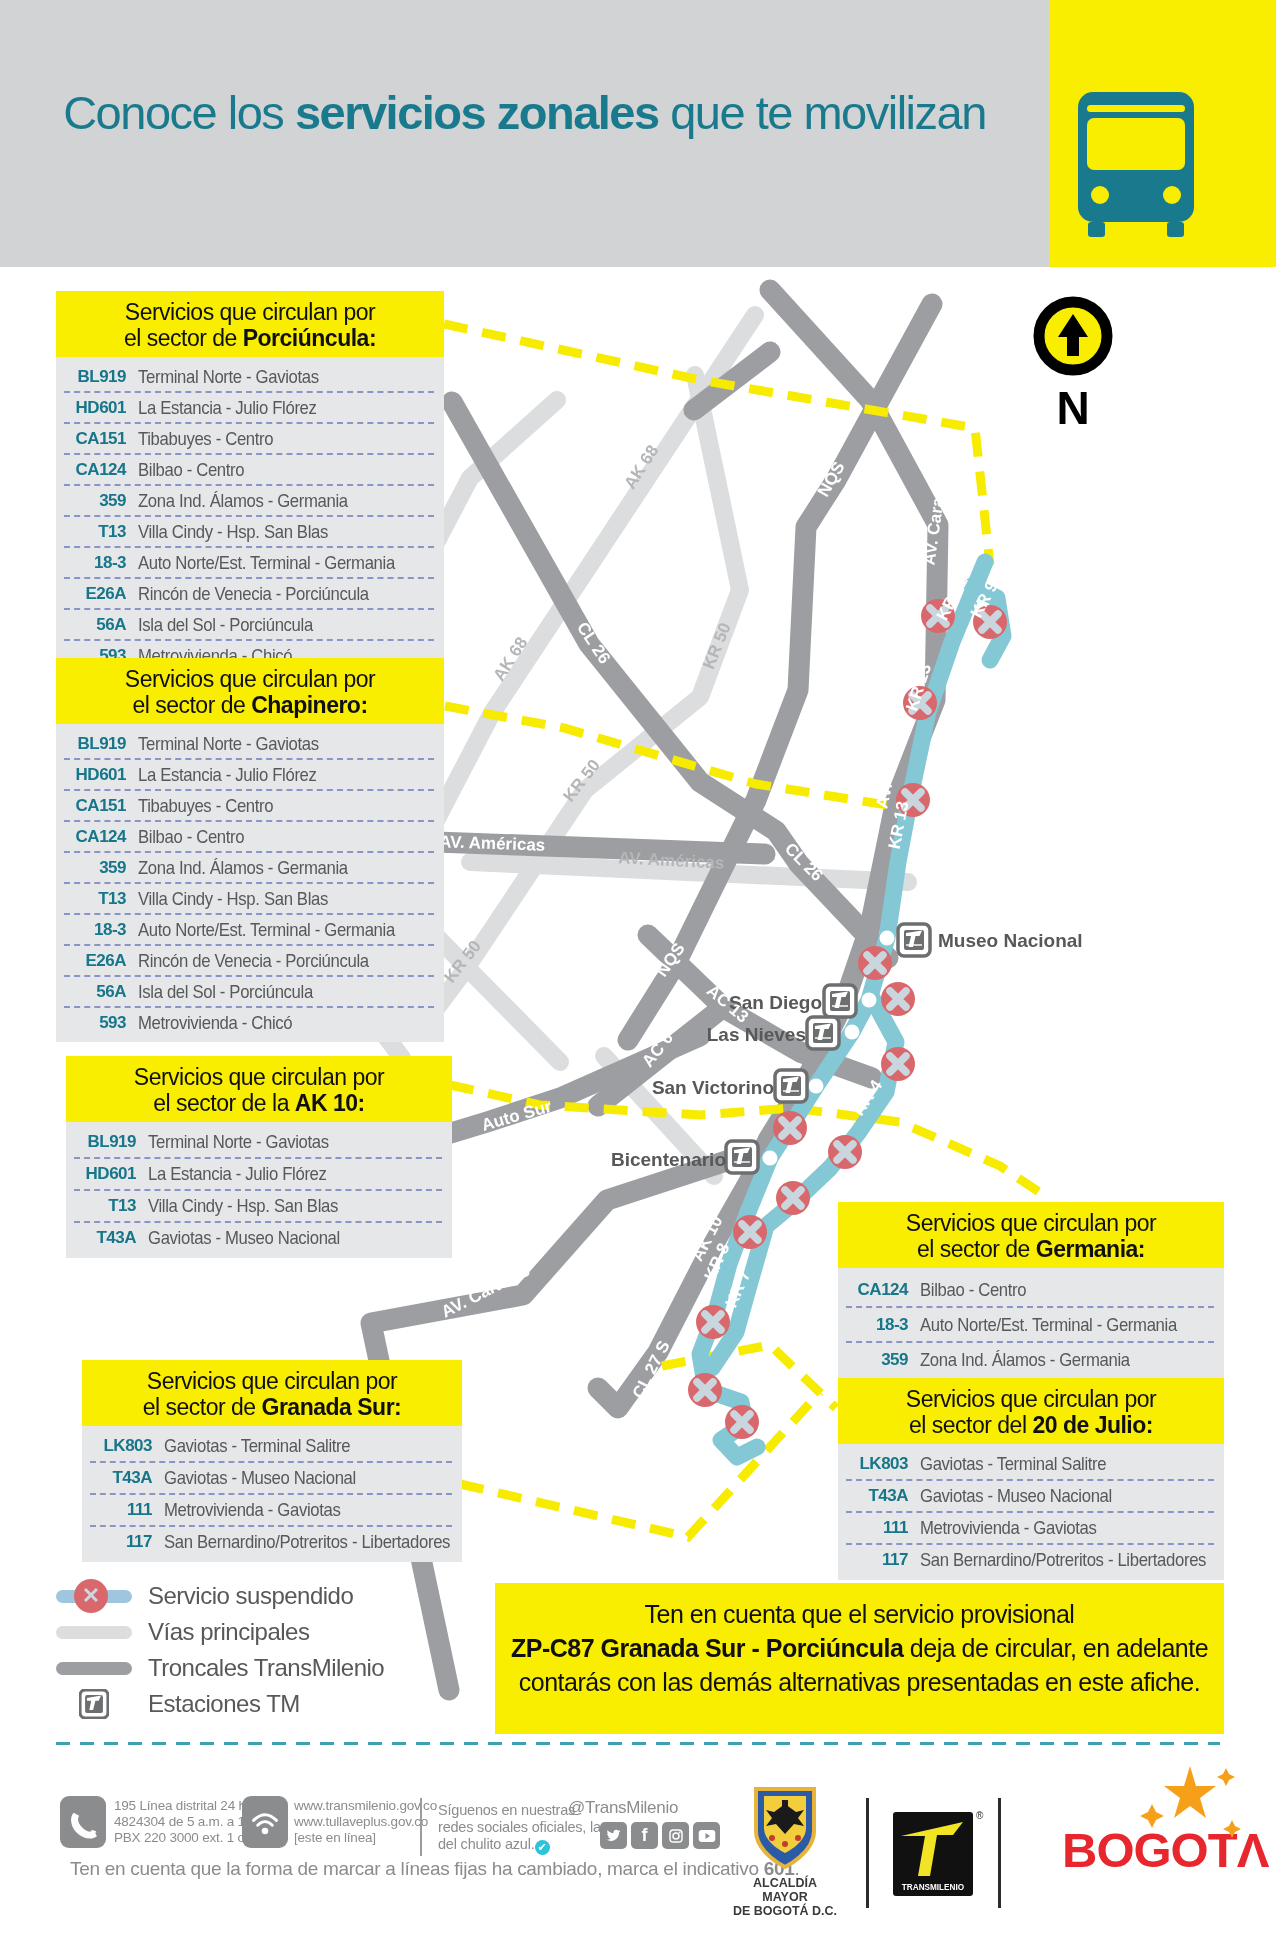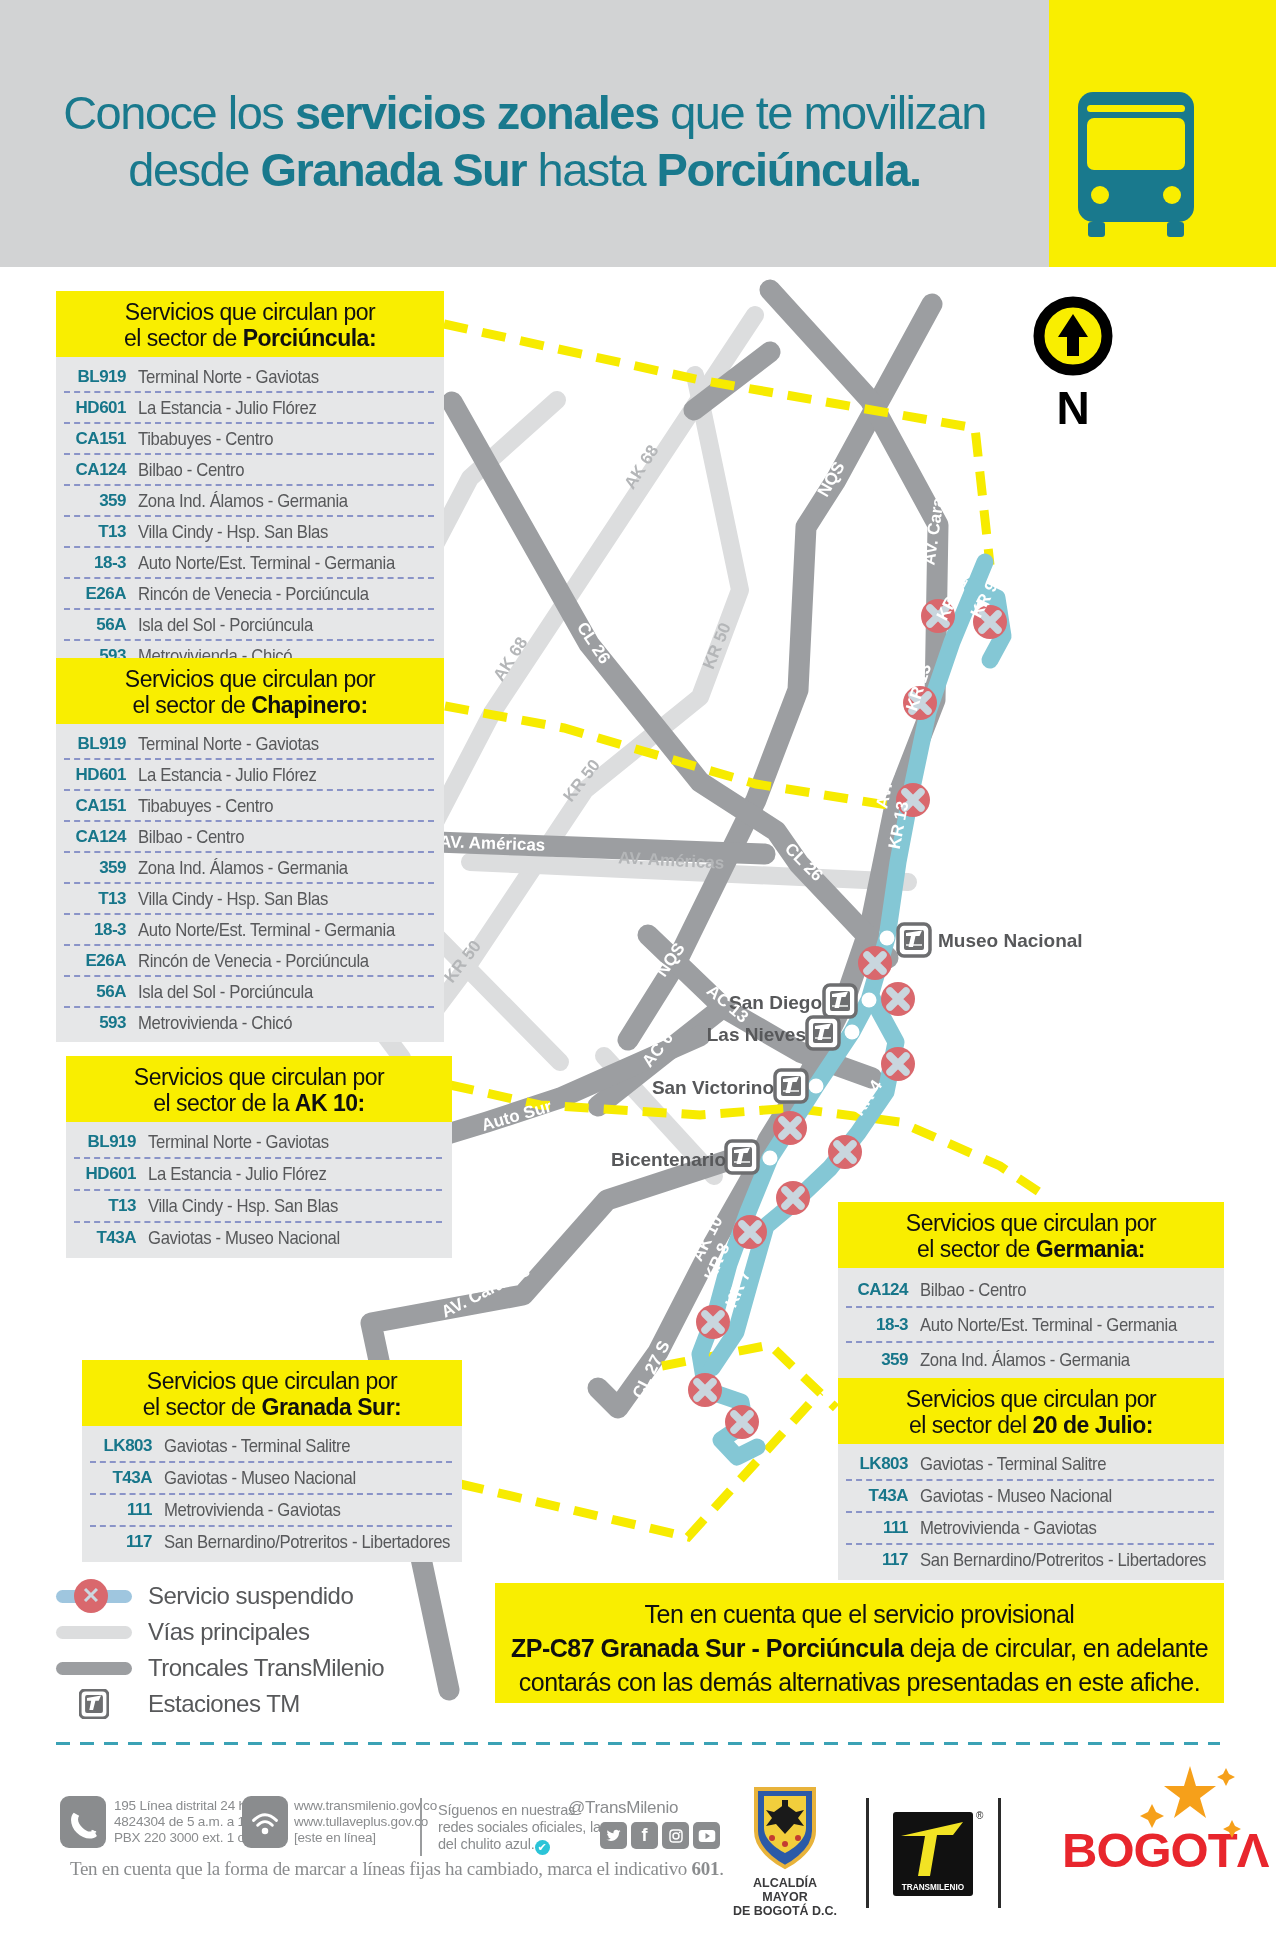--- a/index.html
+++ b/index.html
@@ -39,21 +39,21 @@
   .lswatch{width:76px;height:13px;border-radius:7px;flex:none;position:relative;}
   .lsw-blue{background:#9FC6DF;}
   .lsw-light{background:#DCDDDE;}
   .lsw-dark{background:#9C9EA1;}
   .lx{position:absolute;left:18px;top:50%;width:34px;height:34px;margin-top:-17px;
       border-radius:50%;background:#D9686D;color:#CBD8E0;font-weight:700;
       font-size:22px;line-height:34px;text-align:center;}
   .llabel{margin-left:16px;color:#57585A;font-size:24px;letter-spacing:-0.5px;}
   .licon{width:76px;display:flex;justify-content:center;flex:none;}
   
-  #notice{left:495px;top:1583px;width:729px;height:120px;background:#F9EE00;
+  #notice{left:495px;top:1583px;width:729px;height:151px;background:#F9EE00;
           text-align:center;color:#101010;font-size:25px;line-height:34px;
           letter-spacing:-0.5px;padding-top:14px;box-sizing:border-box;z-index:5;}
   #notice .b{font-weight:700;}
   
   #teal-divider{left:56px;top:1742px;width:1164px;height:3px;
      background:repeating-linear-gradient(90deg,#3BA2B5 0 14px,transparent 14px 24px);}
   
   .ficon{position:absolute;width:46px;height:52px;border-radius:9px;background:#8A8C8E;
          display:flex;align-items:center;justify-content:center;}
   .ftext{position:absolute;color:#8A8C8E;font-size:13.5px;line-height:16px;
@@ -212,21 +212,20 @@
     <circle cx="1073" cy="336" r="34" fill="#F9EE00" stroke="#000" stroke-width="11"></circle>
     <path transform="translate(1073,336)" d="M0,-22 L15,1 L6,1 L6,20 L-6,20 L-6,1 L-15,1 Z" fill="#000"></path>
     <text x="1073" y="424" text-anchor="middle" font-size="46" font-weight="700" fill="#000">N</text>
   </g>
 </svg>
 
 <div class="abs" id="header-gray" style="z-index:2"></div>
 <div class="abs" id="header-yellow" style="z-index:2"></div>
 <div class="abs" id="title" style="z-index:3">
   <div><span>Conoce los </span><span class="b">servicios zonales</span><span> que te movilizan</span></div>
-  <div><span>desde </span><span class="b">Granada Sur</span><span> hasta </span><span class="b">Porciúncula.</span></div>
 </div>
 <svg class="abs" style="left:1078px;top:92px;z-index:3" width="116" height="148" viewBox="0 0 116 148">
   <rect x="0" y="0" width="116" height="130" rx="15" fill="#19798D"></rect>
   <rect x="10" y="130" width="17" height="15" rx="3" fill="#19798D"></rect>
   <rect x="89" y="130" width="17" height="15" rx="3" fill="#19798D"></rect>
   <rect x="9" y="13" width="98" height="7" rx="3.5" fill="#F9EE00"></rect>
   <rect x="9" y="26" width="98" height="52" rx="7" fill="#F9EE00"></rect>
   <circle cx="22" cy="103" r="9" fill="#F9EE00"></circle>
   <circle cx="94" cy="103" r="9" fill="#F9EE00"></circle>
 </svg>
@@ -510,21 +509,21 @@
         </svg>
     </span>
     <span class="sic">
       <svg width="18" height="14" viewBox="0 0 24 18">
           <rect x="1" y="1" width="22" height="16" rx="4" fill="#fff"></rect>
           <polygon points="10,5 16,9 10,13" fill="#8A8C8E"></polygon>
         </svg>
     </span>
   </div>
 
-  <div class="abs" id="f-note" style="left:70px;top:108px;font-family:Liberation Serif, serif;">
+  <div class="abs" id="f-note" style="left:70px;top:108px;">
     <span>Ten en cuenta que la forma de marcar a líneas fijas ha cambiado, marca el indicativo </span><span style="font-weight:700">601</span><span>.</span>
   </div>
 
   <svg class="abs" style="left:752px;top:36px;" width="66" height="86" viewBox="0 0 66 86">
     <path d="M4,3 h58 v42 c0,22 -29,36 -29,36 c0,0 -29,-14 -29,-36 Z" fill="#2B5AA7" stroke="#E8B33B" stroke-width="4"></path>
     <path d="M12,10 h42 v32 c0,15 -21,25 -21,25 c0,0 -21,-10 -21,-25 Z" fill="#F2CE3C"></path>
     <path d="M33,18 L22,26 L14,24 L20,32 L14,40 L24,38 L33,48 L42,38 L52,40 L46,32 L52,24 L44,26 Z" fill="#1A1A1A"></path>
     <rect x="30" y="14" width="6" height="10" fill="#1A1A1A"></rect>
     <circle cx="20" cy="52" r="3" fill="#C43B31"></circle>
       <circle cx="46" cy="52" r="3" fill="#C43B31"></circle>

